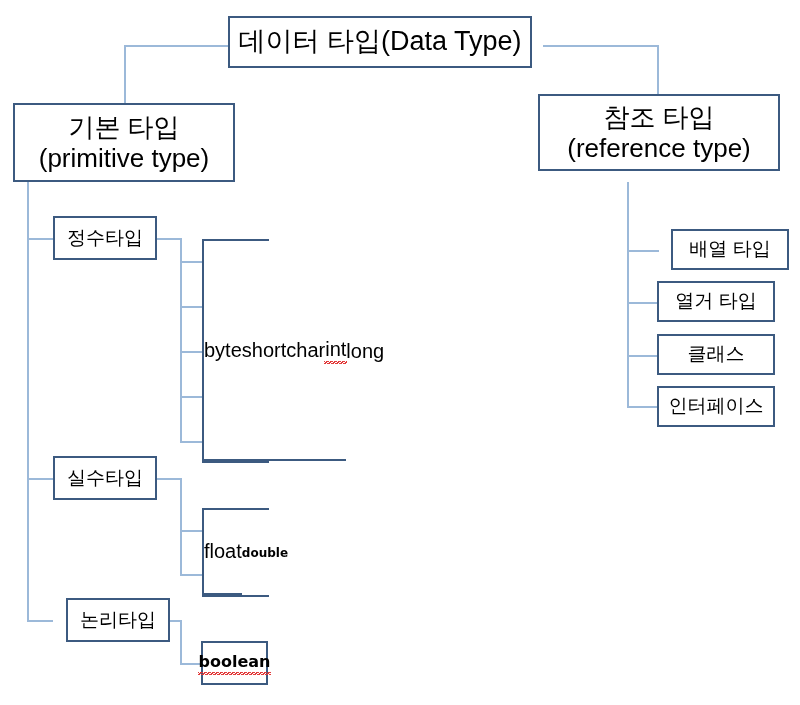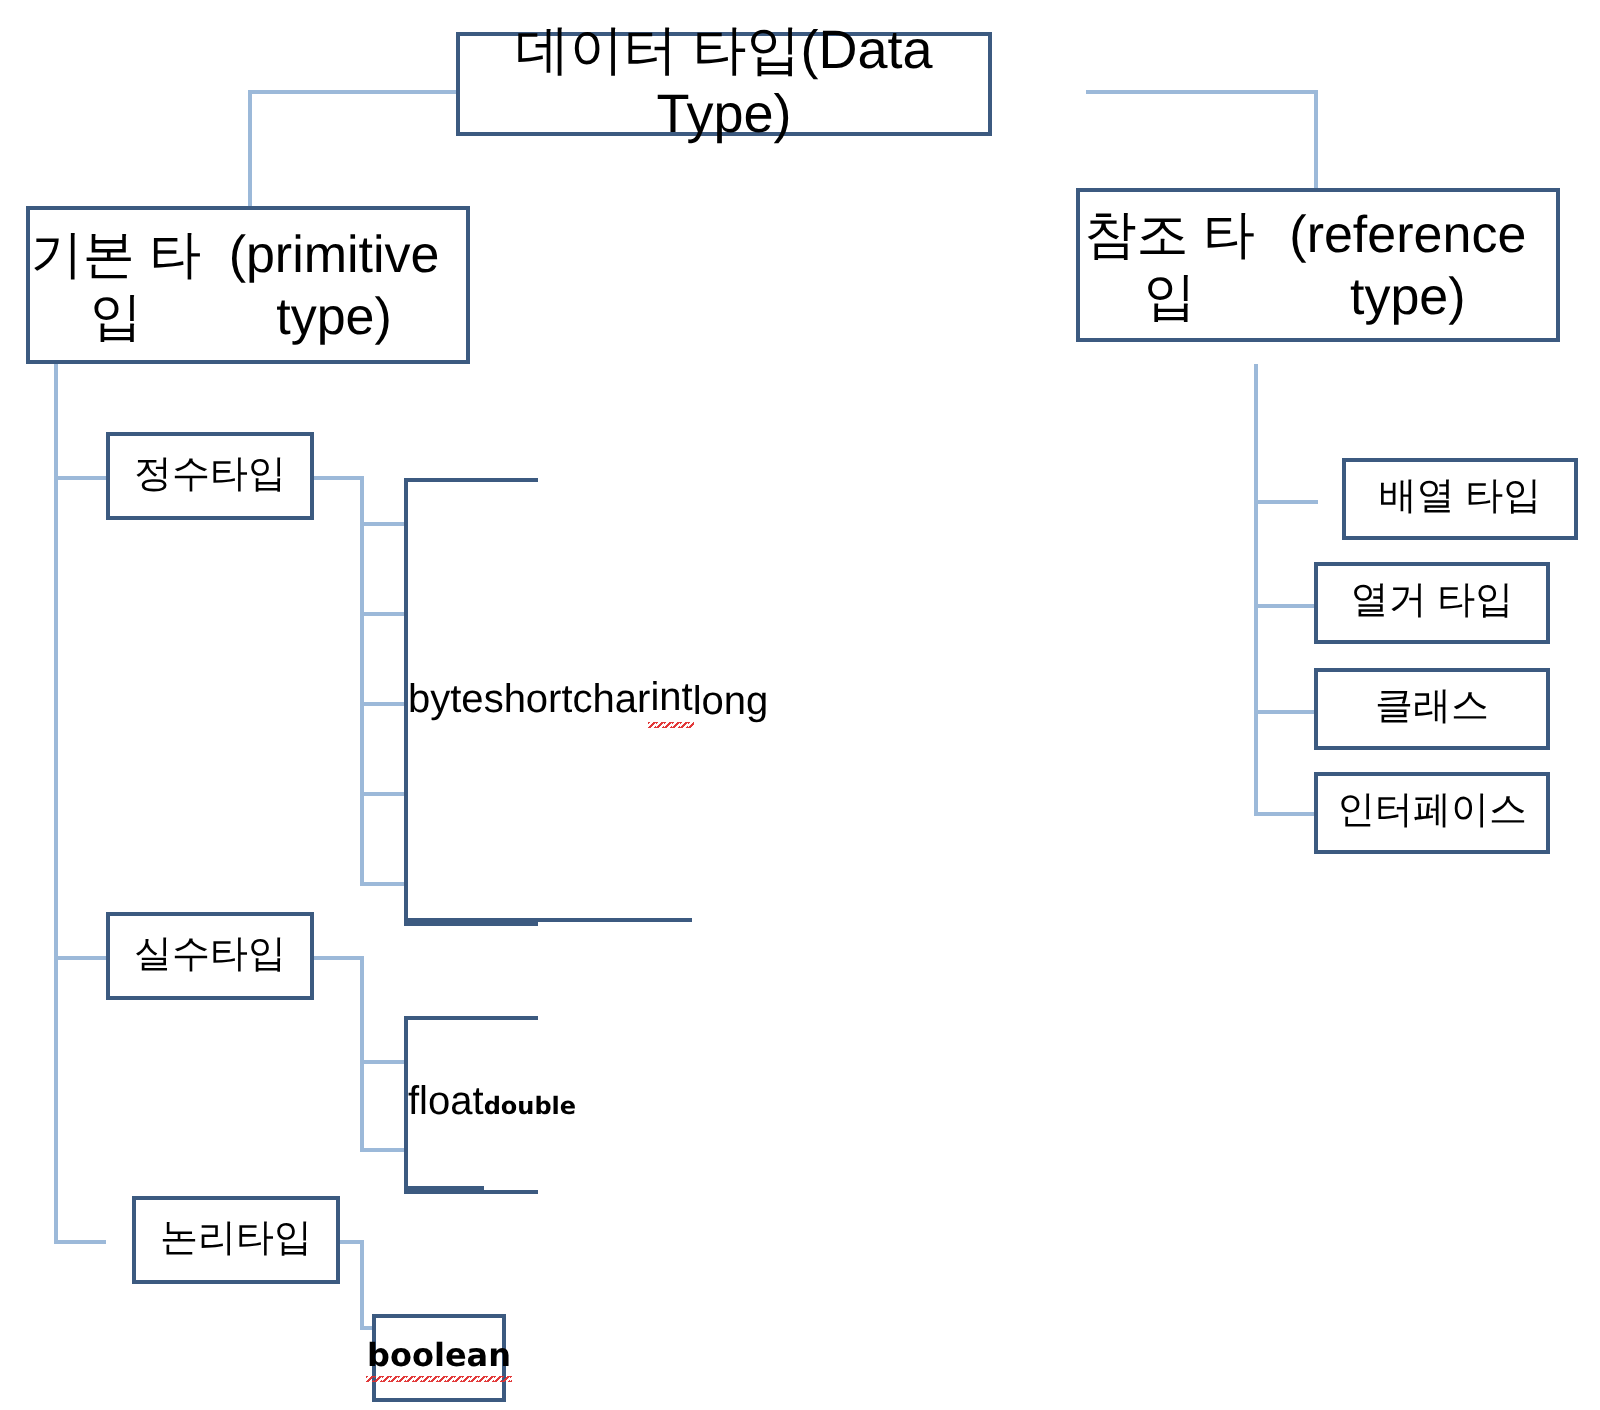--- a/index.html
+++ b/index.html
@@ -31,21 +31,21 @@
     color: #000000;
     line-height: 1.18;
     white-space: pre-line;
     z-index: 3;
   }
   .box.root {
     font-size: 27px;
   }
   .box.level2 {
     font-size: 26px;
-    flex-direction: row;
+    flex-direction: column;
   }
   .box.level2 .ln {
     display: block;
   }
   .box.cat {
     font-size: 19px;
   }
   .box.leaf-ko {
     font-size: 19px;
   }
@@ -143,21 +143,21 @@
   <div class="conn h" style="left:157px; top:620px; width:25px;"></div>
   <div class="conn v" style="left:180px; top:620px; height:44px;"></div>
   <div class="conn h" style="left:180px; top:663px; width:22px;"></div>
 
   <div class="conn v" style="left:627px; top:182px; height:225px;"></div>
   <div class="conn h" style="left:627px; top:250px; width:32px;"></div>
   <div class="conn h" style="left:627px; top:302px; width:32px;"></div>
   <div class="conn h" style="left:627px; top:355px; width:32px;"></div>
   <div class="conn h" style="left:627px; top:406px; width:32px;"></div>
 
-  <div class="box root" style="left:228px; top:16px; width:268px; height:52px;">데이터 타입(Data Type)</div>
+  <div class="box root" style="left:228px; top:16px; width:304px; height:52px;">데이터 타입(Data Type)</div>
 
   <div class="box level2" style="left:13px; top:103px; width:222px; height:79px;">
     <span class="ln">기본 타입</span>
     <span class="ln">(primitive type)</span>
   </div>
 
   <div class="box level2" style="left:538px; top:94px; width:242px; height:77px;">
     <span class="ln">참조 타입</span>
     <span class="ln">(reference type)</span>
   </div>
@@ -176,21 +176,21 @@
         <span class="squiggle">int</span>
       </div>
     <div class="cell">long</div>
   </div>
 
   <div class="stack" style="left:202px; top:508px; width:67px; height:89px;">
     <div class="cell">float</div>
     <div class="cell bold-leaf">double</div>
   </div>
 
-  <div class="box bold-leaf" style="left:186px; top:641px; width:67px; height:44px;margin-top:16px;">
+  <div class="box bold-leaf" style="left:201px; top:641px; width:67px; height:44px;">
     <span class="squiggle">boolean</span>
   </div>
 
   <div class="box leaf-ko" style="left:657px; top:229px; width:118px; height:41px;margin-left:14px;">배열 타입</div>
 
   <div class="box leaf-ko" style="left:657px; top:334px; width:118px; height:41px;">클래스</div>
 
   <div class="box leaf-ko" style="left:657px; top:281px; width:118px; height:41px;">열거 타입</div>
 
   <div class="box leaf-ko" style="left:657px; top:386px; width:118px; height:41px;">인터페이스</div>

